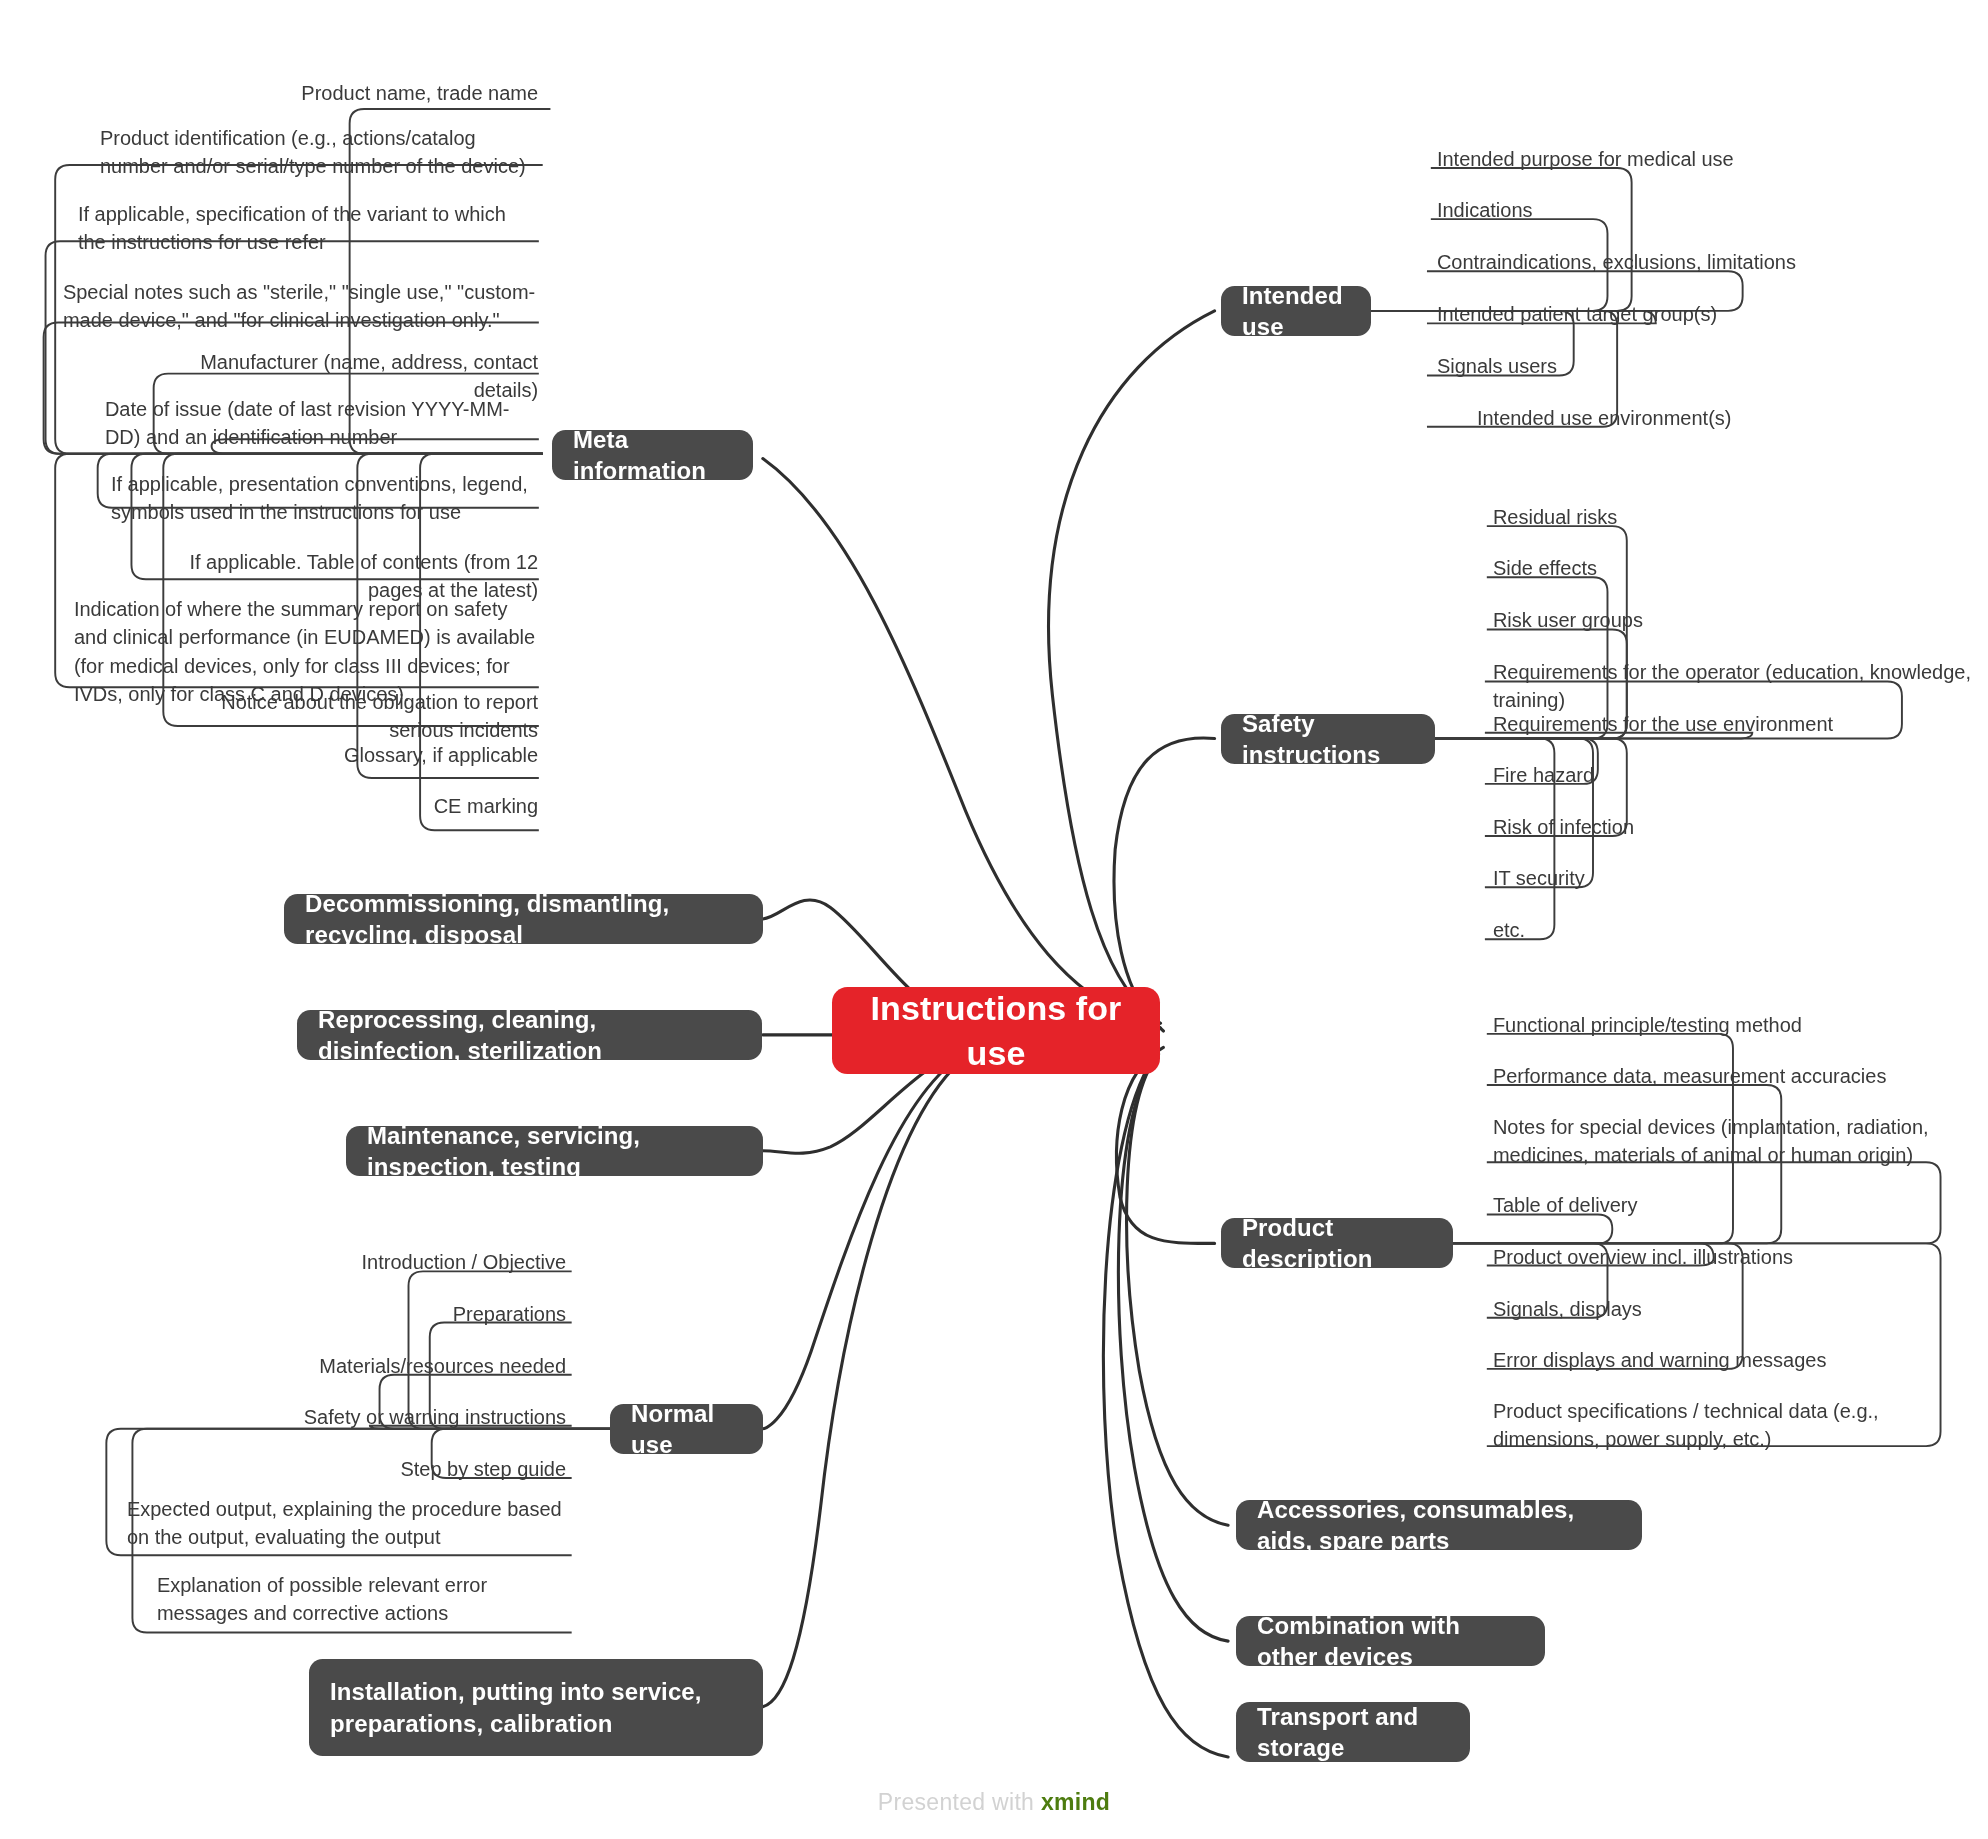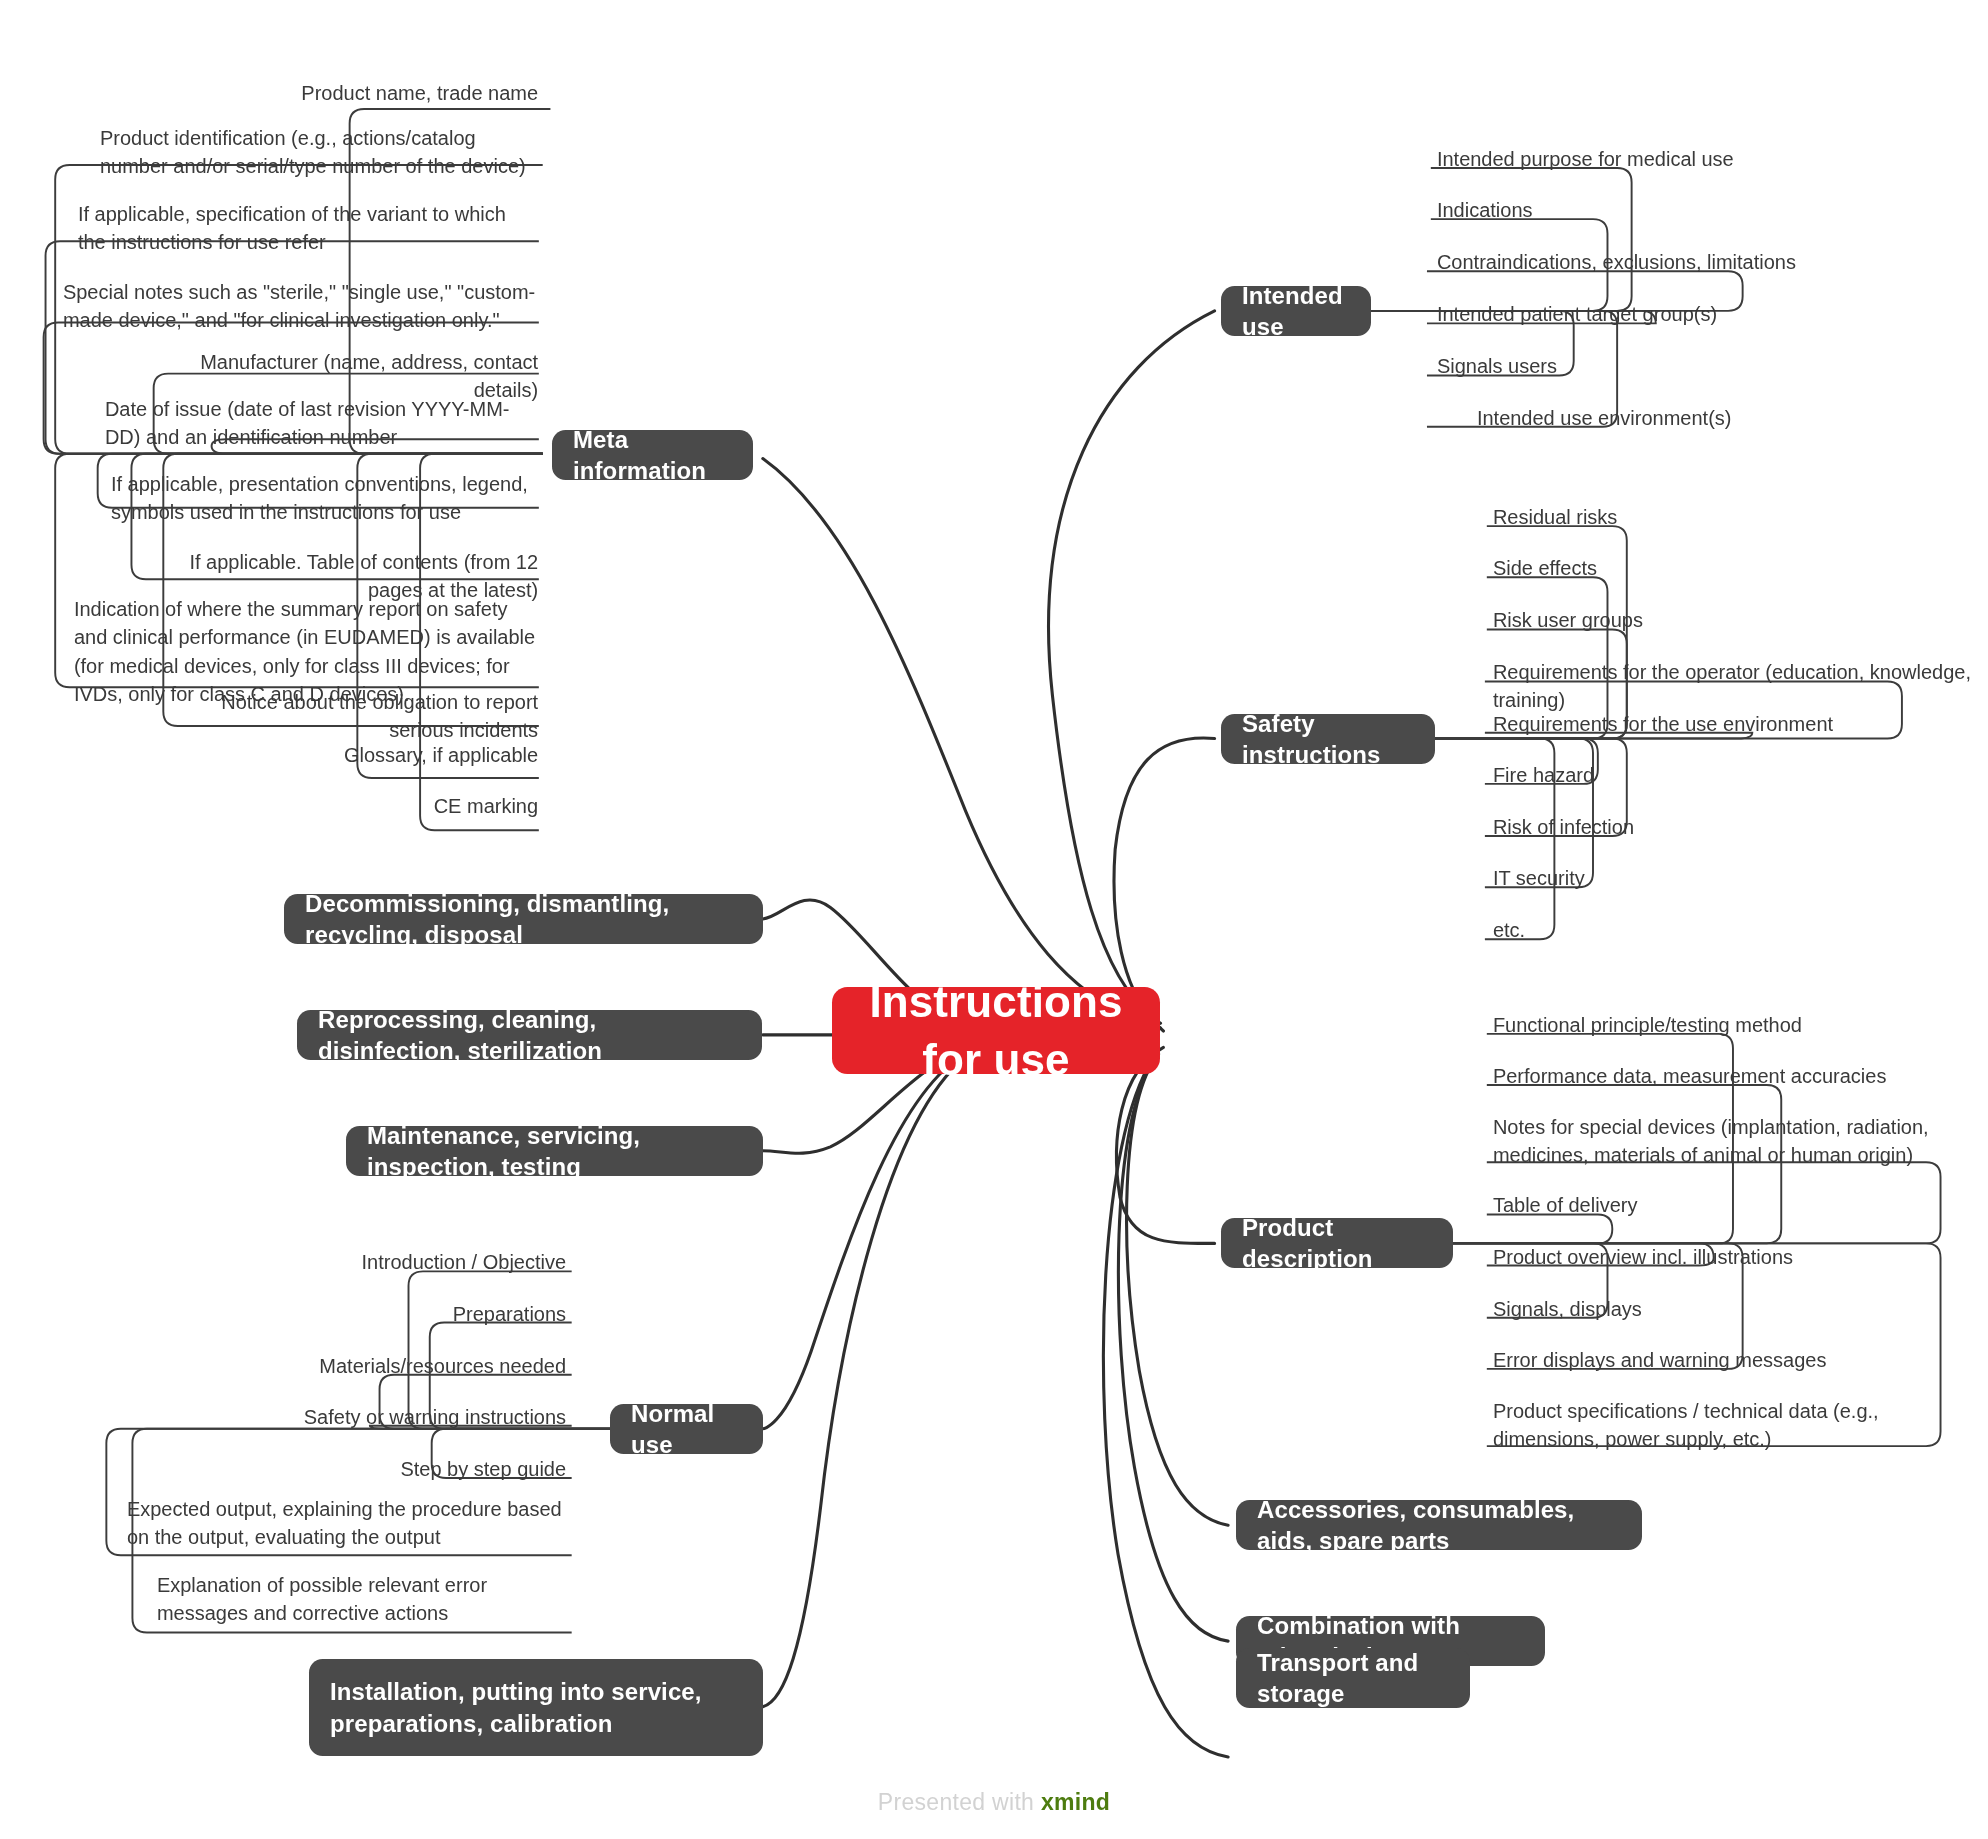--- a/index.html
+++ b/index.html
@@ -34,21 +34,21 @@
     border-radius: 13.5px;
     color: #ffffff;
     font-weight: bold;
     letter-spacing: 0.1px;
     line-height: 1.3;
     padding: 13.5px 21px;
     z-index: 5;
   }
   .node.root {
     background: #e52329;
-    font-size: 44px;
+    font-size: 34px;
     border-radius: 15.4px;
     justify-content: center;
     text-align: center;
   }
   .node.branch {
     background: #4a4a4a;
     font-size: 24px;
   }
   .leaf {
     position: absolute;
@@ -180,21 +180,21 @@
   </div>
 
   <div class="node branch" style="left:1236px; top:1500px; width:406px; height:50px;">
     <span>Accessories, consumables, aids, spare parts</span>
   </div>
 
   <div class="node branch" style="left:1236px; top:1616px; width:309px; height:50px;">
     <span>Combination with other devices</span>
   </div>
 
-  <div class="node branch" style="left:1236px; top:1648px; width:234px; height:60px;">
+  <div class="node branch" style="left:1236px; top:1702px; width:234px; height:60px;">
     <span>Transport and storage</span>
   </div>
 
   <div class="node branch" style="left:284px; top:894px; width:479px; height:50px;">
     <span>Decommissioning, dismantling, recycling, disposal</span>
   </div>
 
   <div class="node branch" style="left:297px; top:1010px; width:465px; height:50px;">
     <span>Reprocessing, cleaning, disinfection, sterilization</span>
   </div>

